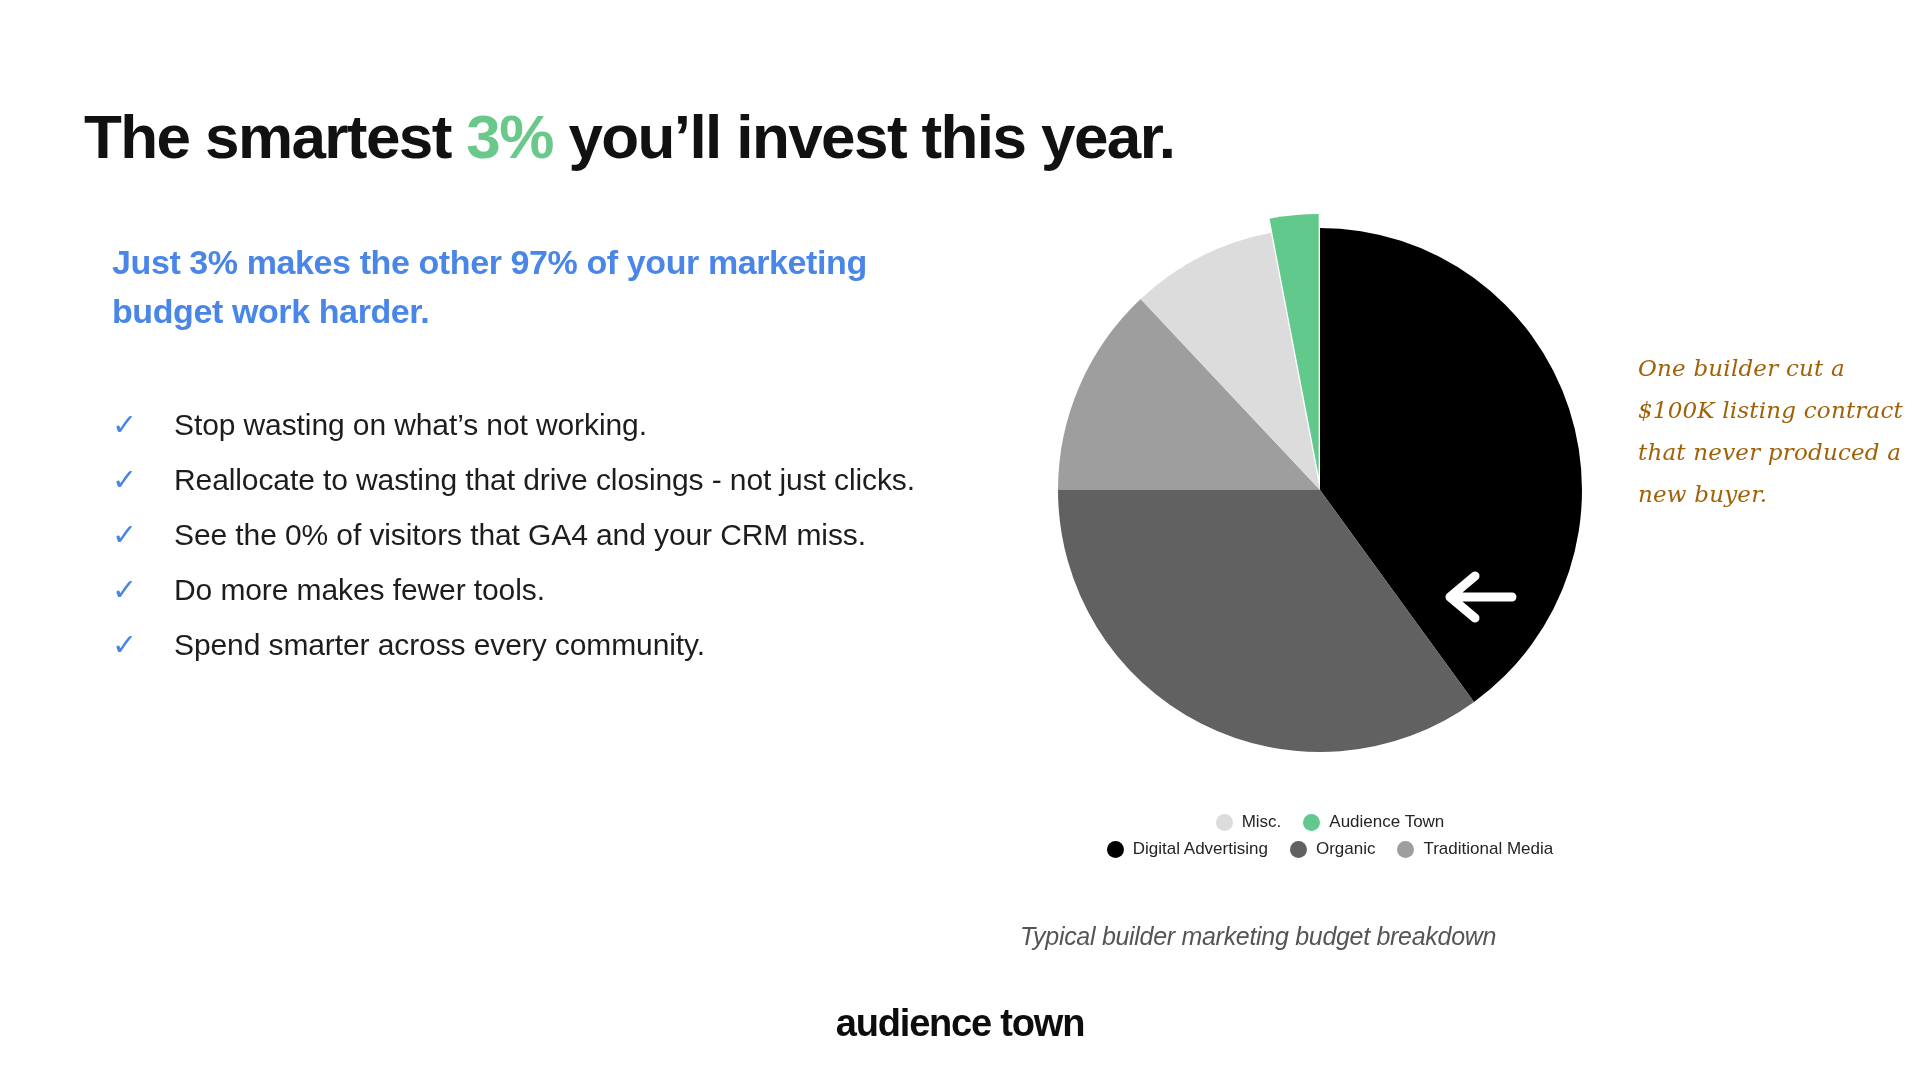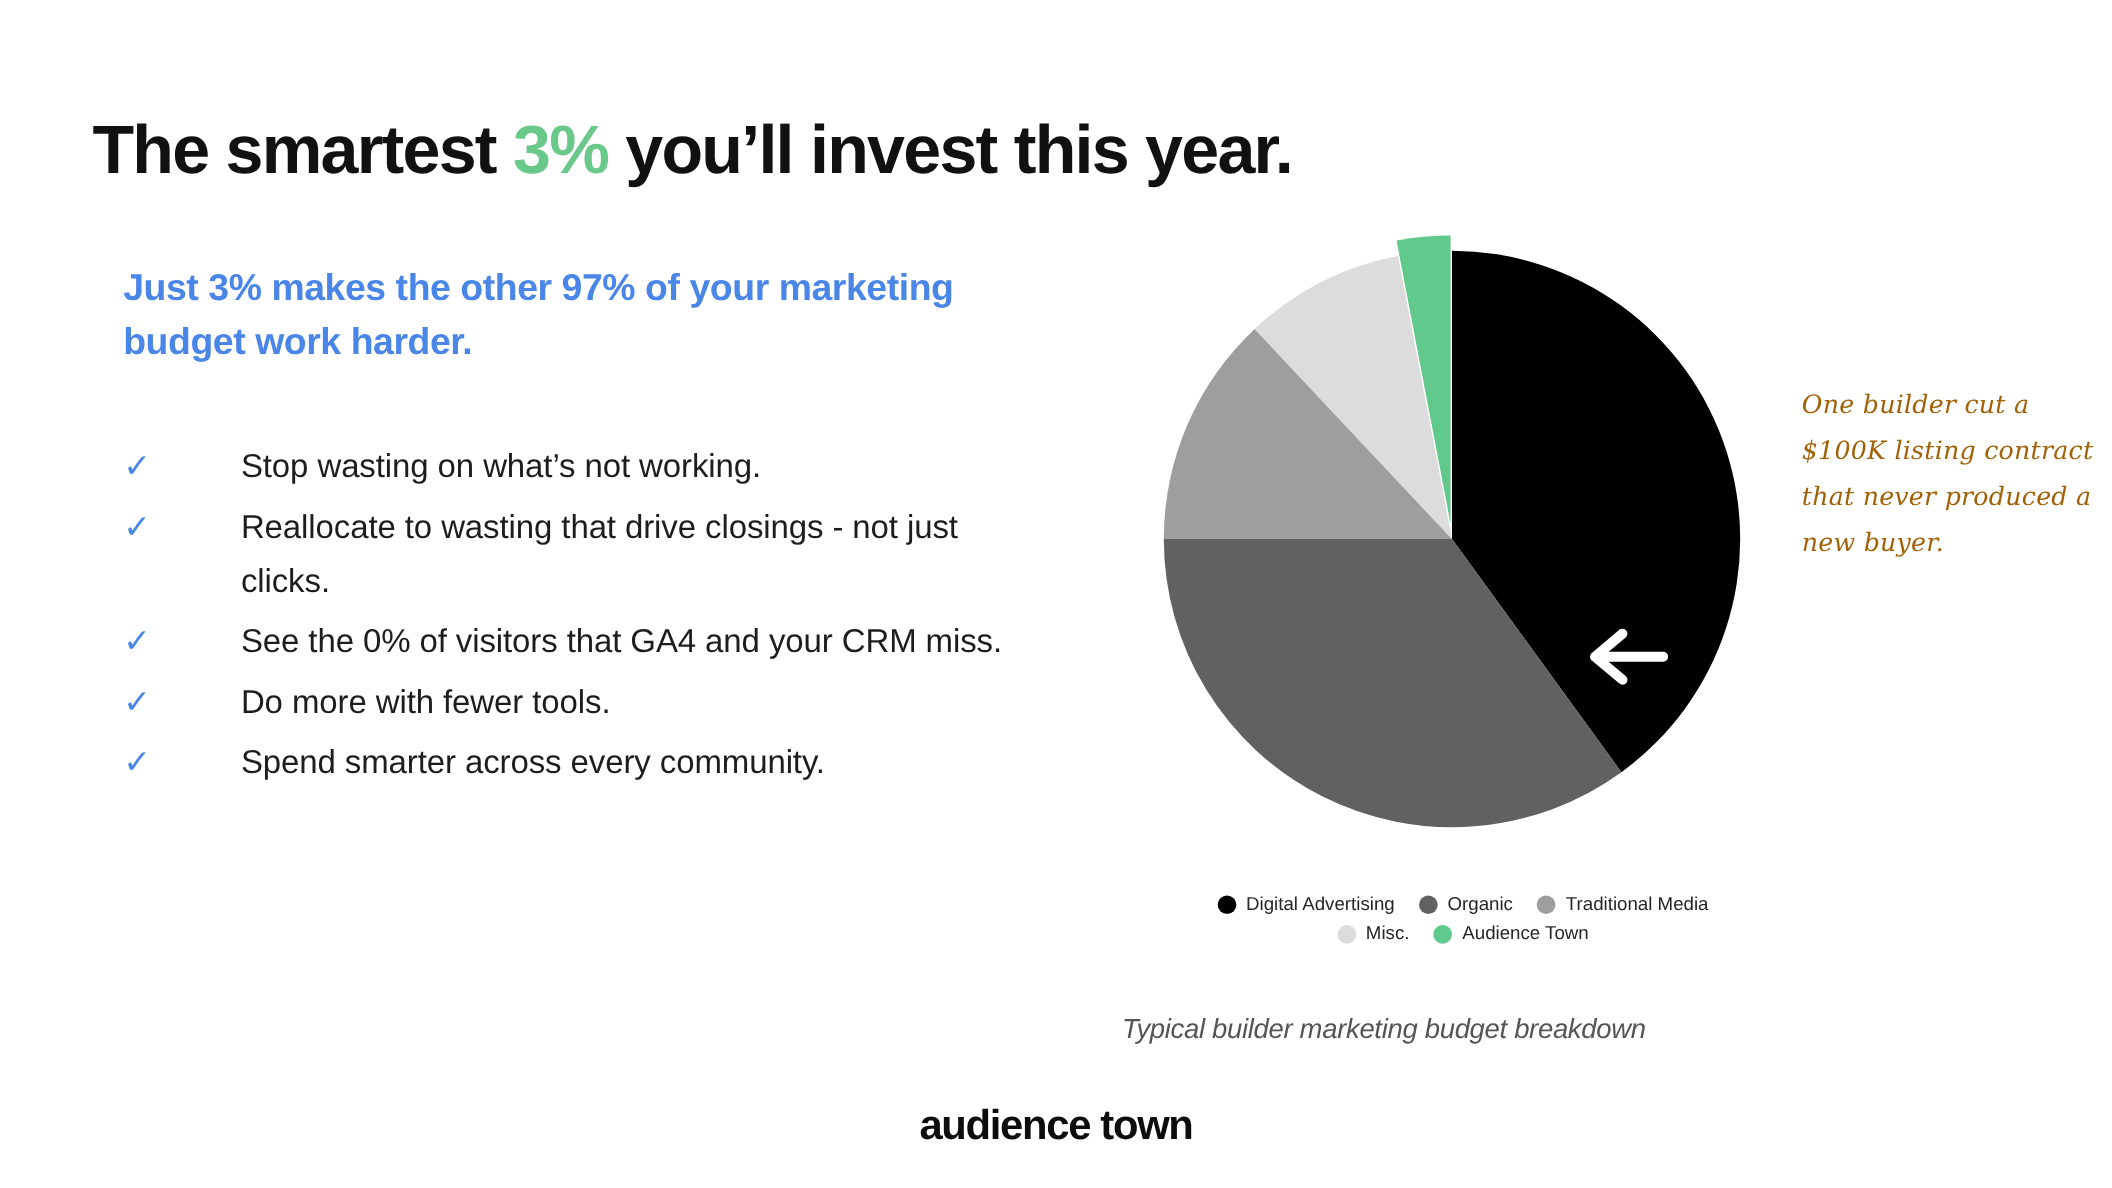--- a/index.html
+++ b/index.html
@@ -64,21 +64,20 @@
     text-align: left;
     padding-left: 10px;
     box-sizing: border-box;
   }
   .bullet-text {
     flex: 1 1 auto;
     font-size: 30px;
     line-height: 49px;
     color: #1d1d1d;
     letter-spacing: -0.1px;
-    margin-left: 45px;
   }
 
   
   .chart-wrap {
     position: absolute;
     left: 1020px;
     top: 190px;
     width: 600px;
     height: 600px;
   }
@@ -175,21 +174,21 @@
   <div class="bullet-row">
     <span class="bullet-check">✓</span>
     <span class="bullet-text">Reallocate to wasting that drive closings - not just clicks.</span>
   </div>
   <div class="bullet-row">
     <span class="bullet-check">✓</span>
     <span class="bullet-text">See the 0% of visitors that GA4 and your CRM miss.</span>
   </div>
   <div class="bullet-row">
     <span class="bullet-check">✓</span>
-    <span class="bullet-text">Do more with fewer tools.</span>
+    <span class="bullet-text">Do more makes fewer tools.</span>
   </div>
   <div class="bullet-row">
     <span class="bullet-check">✓</span>
     <span class="bullet-text">Spend smarter across every community.</span>
   </div>
 </div>
 
 <div class="chart-wrap">
   <svg id="pie-svg" width="600" height="600" viewBox="0 0 600 600">
     <g id="pie-slices">
@@ -202,41 +201,41 @@
 
   <g id="pie-arrow">
       <path d="M 492 407 L 430 407 M 430 407 L 455 386 M 430 407 L 455 428" stroke="#ffffff" stroke-width="9" fill="none" stroke-linecap="round" stroke-linejoin="round"></path>
     </g>
     </svg>
 </div>
 
 <div class="legend">
   <div class="legend-row">
     <div class="legend-item">
+      <span class="legend-dot" style="background:#dcdcdc"></span>
+      <span class="legend-label">Misc.</span>
+    </div>
+    <div class="legend-item">
+      <span class="legend-dot" style="background:#62c98d"></span>
+      <span class="legend-label">Audience Town</span>
+    </div>
+  </div>
+  <div class="legend-row">
+    <div class="legend-item">
       <span class="legend-dot" style="background:#000000"></span>
       <span class="legend-label">Digital Advertising</span>
     </div>
     <div class="legend-item">
       <span class="legend-dot" style="background:#616161"></span>
       <span class="legend-label">Organic</span>
     </div>
     <div class="legend-item">
       <span class="legend-dot" style="background:#9e9e9e"></span>
       <span class="legend-label">Traditional Media</span>
     </div>
   </div>
-  <div class="legend-row">
-    <div class="legend-item">
-      <span class="legend-dot" style="background:#dcdcdc"></span>
-      <span class="legend-label">Misc.</span>
-    </div>
-    <div class="legend-item">
-      <span class="legend-dot" style="background:#62c98d"></span>
-      <span class="legend-label">Audience Town</span>
-    </div>
-  </div>
 </div>
 
 <div class="caption">Typical builder marketing budget breakdown</div>
 
 <div class="annotation">One builder cut a $100K listing contract that never produced a new buyer.</div>
 
 <div class="footer-logo">audience town</div>
 
 </body></html>

